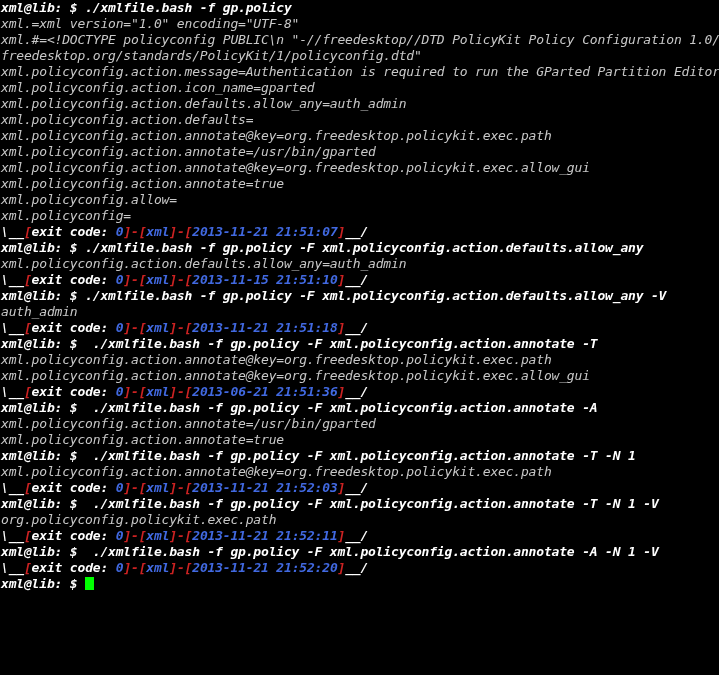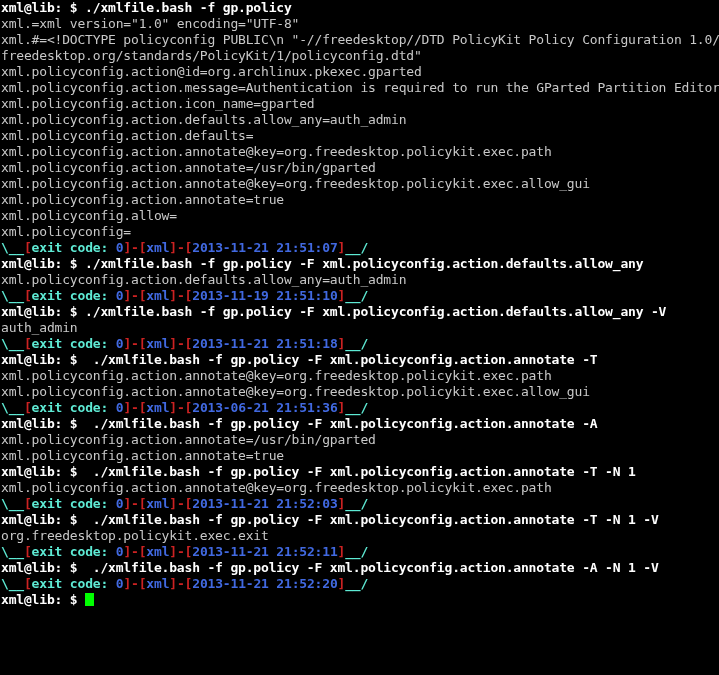--- a/index.html
+++ b/index.html
@@ -26,20 +26,21 @@
     padding: 0;
     box-sizing: border-box;
   }
   .line {
     white-space: pre;
     height: 16px;
     line-height: 16px;
     overflow: hidden;
     text-overflow: clip;
     padding-left: 1px;
+    font-style: italic;
   }
   
   .line.cmd {
     color: #ffffff;
     font-weight: bold;
   }
   
   .line.out {
     color: #c8c8c8;
     font-weight: normal;
@@ -49,67 +50,66 @@
     color: #e6e6e6;
     font-weight: bold;
   }
   .status .brk {
     color: #cc2222;
   }
   .status .val {
     color: #4169e1;
   }
   .status .plain {
-    color: #5eead4;
+    color: #ffffff;
   }
   .cursor {
     display: inline-block;
     width: 9px;
     height: 13px;
     background: #00ff00;
     vertical-align: -2px;
   }
 </style>
 </head>
 <body>
 
 <div id="terminal">
   <div id="screen">
       <div class="line cmd">xml@lib: $ ./xmlfile.bash -f gp.policy</div>
       <div class="line out">xml.=xml version="1.0" encoding="UTF-8"</div>
       <div class="line out">xml.#=&lt;!DOCTYPE policyconfig PUBLIC\n "-//freedesktop//DTD PolicyKit Policy Configuration 1.0//EN"</div>
       <div class="line out">freedesktop.org/standards/PolicyKit/1/policyconfig.dtd"</div>
-      <div class="line out">xml.policyconfig.action@id=org.archlinux.pkexec.gparted</div>
       <div class="line out">xml.policyconfig.action.message=Authentication is required to run the GParted Partition Editor</div>
       <div class="line out">xml.policyconfig.action.icon_name=gparted</div>
       <div class="line out">xml.policyconfig.action.defaults.allow_any=auth_admin</div>
       <div class="line out">xml.policyconfig.action.defaults=</div>
       <div class="line out">xml.policyconfig.action.annotate@key=org.freedesktop.policykit.exec.path</div>
       <div class="line out">xml.policyconfig.action.annotate=/usr/bin/gparted</div>
       <div class="line out">xml.policyconfig.action.annotate@key=org.freedesktop.policykit.exec.allow_gui</div>
       <div class="line out">xml.policyconfig.action.annotate=true</div>
       <div class="line out">xml.policyconfig.allow=</div>
       <div class="line out">xml.policyconfig=</div>
       <div class="line status"><span class="plain">\__</span><span class="brk">[</span><span class="plain">exit code: </span><span class="val">0</span><span class="brk">]-[</span><span class="val">xml</span><span class="brk">]-[</span><span class="val">2013-11-21 21:51:07</span><span class="brk">]</span><span class="plain">__/</span></div>
       <div class="line cmd">xml@lib: $ ./xmlfile.bash -f gp.policy -F xml.policyconfig.action.defaults.allow_any</div>
       <div class="line out">xml.policyconfig.action.defaults.allow_any=auth_admin</div>
-      <div class="line status"><span class="plain">\__</span><span class="brk">[</span><span class="plain">exit code: </span><span class="val">0</span><span class="brk">]-[</span><span class="val">xml</span><span class="brk">]-[</span><span class="val">2013-11-19 21:51:10</span><span class="brk">]</span><span class="plain">__/</span></div>
+      <div class="line status"><span class="plain">\__</span><span class="brk">[</span><span class="plain">exit code: </span><span class="val">0</span><span class="brk">]-[</span><span class="val">xml</span><span class="brk">]-[</span><span class="val">2013-11-15 21:51:10</span><span class="brk">]</span><span class="plain">__/</span></div>
       <div class="line cmd">xml@lib: $ ./xmlfile.bash -f gp.policy -F xml.policyconfig.action.defaults.allow_any -V</div>
       <div class="line out">auth_admin</div>
       <div class="line status"><span class="plain">\__</span><span class="brk">[</span><span class="plain">exit code: </span><span class="val">0</span><span class="brk">]-[</span><span class="val">xml</span><span class="brk">]-[</span><span class="val">2013-11-21 21:51:18</span><span class="brk">]</span><span class="plain">__/</span></div>
       <div class="line cmd">xml@lib: $  ./xmlfile.bash -f gp.policy -F xml.policyconfig.action.annotate -T</div>
       <div class="line out">xml.policyconfig.action.annotate@key=org.freedesktop.policykit.exec.path</div>
       <div class="line out">xml.policyconfig.action.annotate@key=org.freedesktop.policykit.exec.allow_gui</div>
       <div class="line status"><span class="plain">\__</span><span class="brk">[</span><span class="plain">exit code: </span><span class="val">0</span><span class="brk">]-[</span><span class="val">xml</span><span class="brk">]-[</span><span class="val">2013-06-21 21:51:36</span><span class="brk">]</span><span class="plain">__/</span></div>
       <div class="line cmd">xml@lib: $  ./xmlfile.bash -f gp.policy -F xml.policyconfig.action.annotate -A</div>
       <div class="line out">xml.policyconfig.action.annotate=/usr/bin/gparted</div>
       <div class="line out">xml.policyconfig.action.annotate=true</div>
       <div class="line cmd">xml@lib: $  ./xmlfile.bash -f gp.policy -F xml.policyconfig.action.annotate -T -N 1</div>
       <div class="line out">xml.policyconfig.action.annotate@key=org.freedesktop.policykit.exec.path</div>
       <div class="line status"><span class="plain">\__</span><span class="brk">[</span><span class="plain">exit code: </span><span class="val">0</span><span class="brk">]-[</span><span class="val">xml</span><span class="brk">]-[</span><span class="val">2013-11-21 21:52:03</span><span class="brk">]</span><span class="plain">__/</span></div>
       <div class="line cmd">xml@lib: $  ./xmlfile.bash -f gp.policy -F xml.policyconfig.action.annotate -T -N 1 -V</div>
-      <div class="line out">org.freedesktop.policykit.exec.exit</div>
+      <div class="line out">org.policyconfig.policykit.exec.path</div>
       <div class="line status"><span class="plain">\__</span><span class="brk">[</span><span class="plain">exit code: </span><span class="val">0</span><span class="brk">]-[</span><span class="val">xml</span><span class="brk">]-[</span><span class="val">2013-11-21 21:52:11</span><span class="brk">]</span><span class="plain">__/</span></div>
       <div class="line cmd">xml@lib: $  ./xmlfile.bash -f gp.policy -F xml.policyconfig.action.annotate -A -N 1 -V</div>
       <div class="line status"><span class="plain">\__</span><span class="brk">[</span><span class="plain">exit code: </span><span class="val">0</span><span class="brk">]-[</span><span class="val">xml</span><span class="brk">]-[</span><span class="val">2013-11-21 21:52:20</span><span class="brk">]</span><span class="plain">__/</span></div>
       <div class="line cmd"><span>xml@lib: $ </span><span class="cursor"></span></div>
     </div>
 </div>
 
 </body></html>

